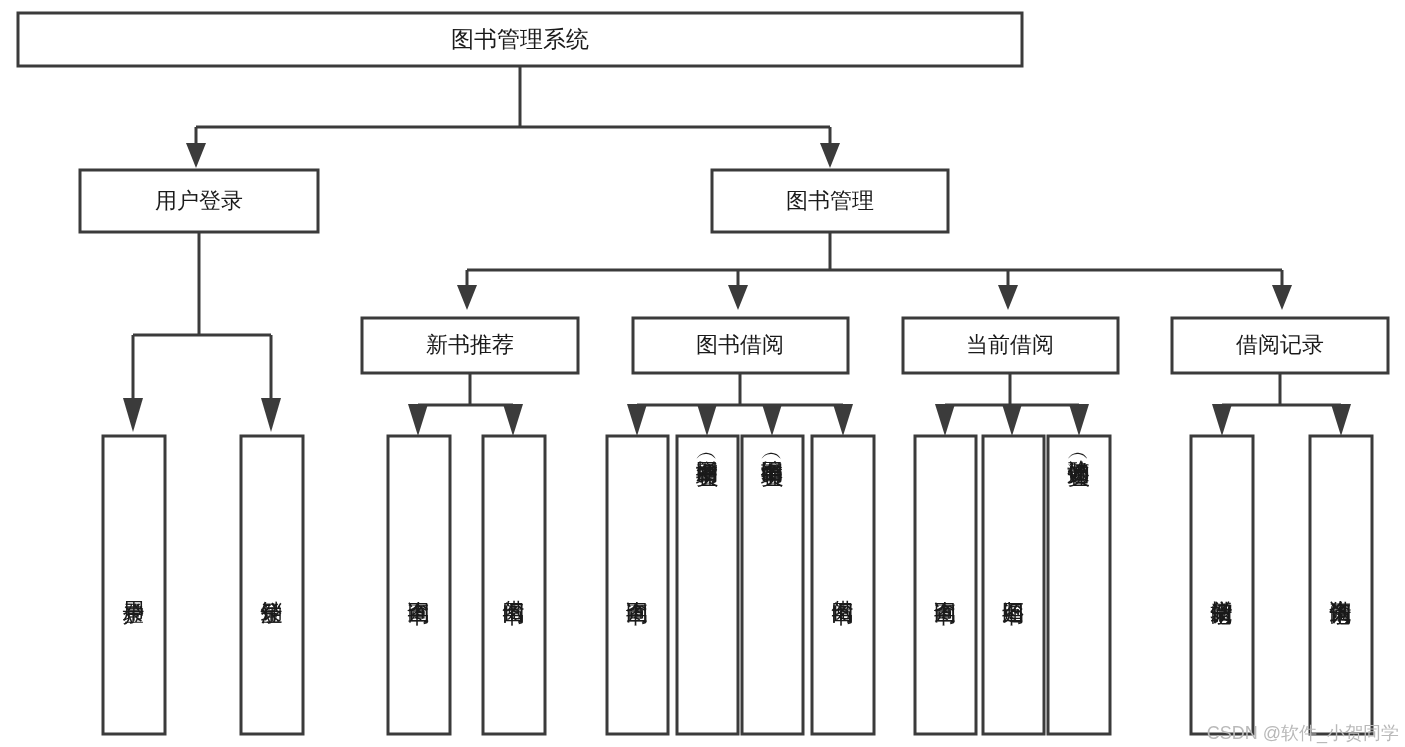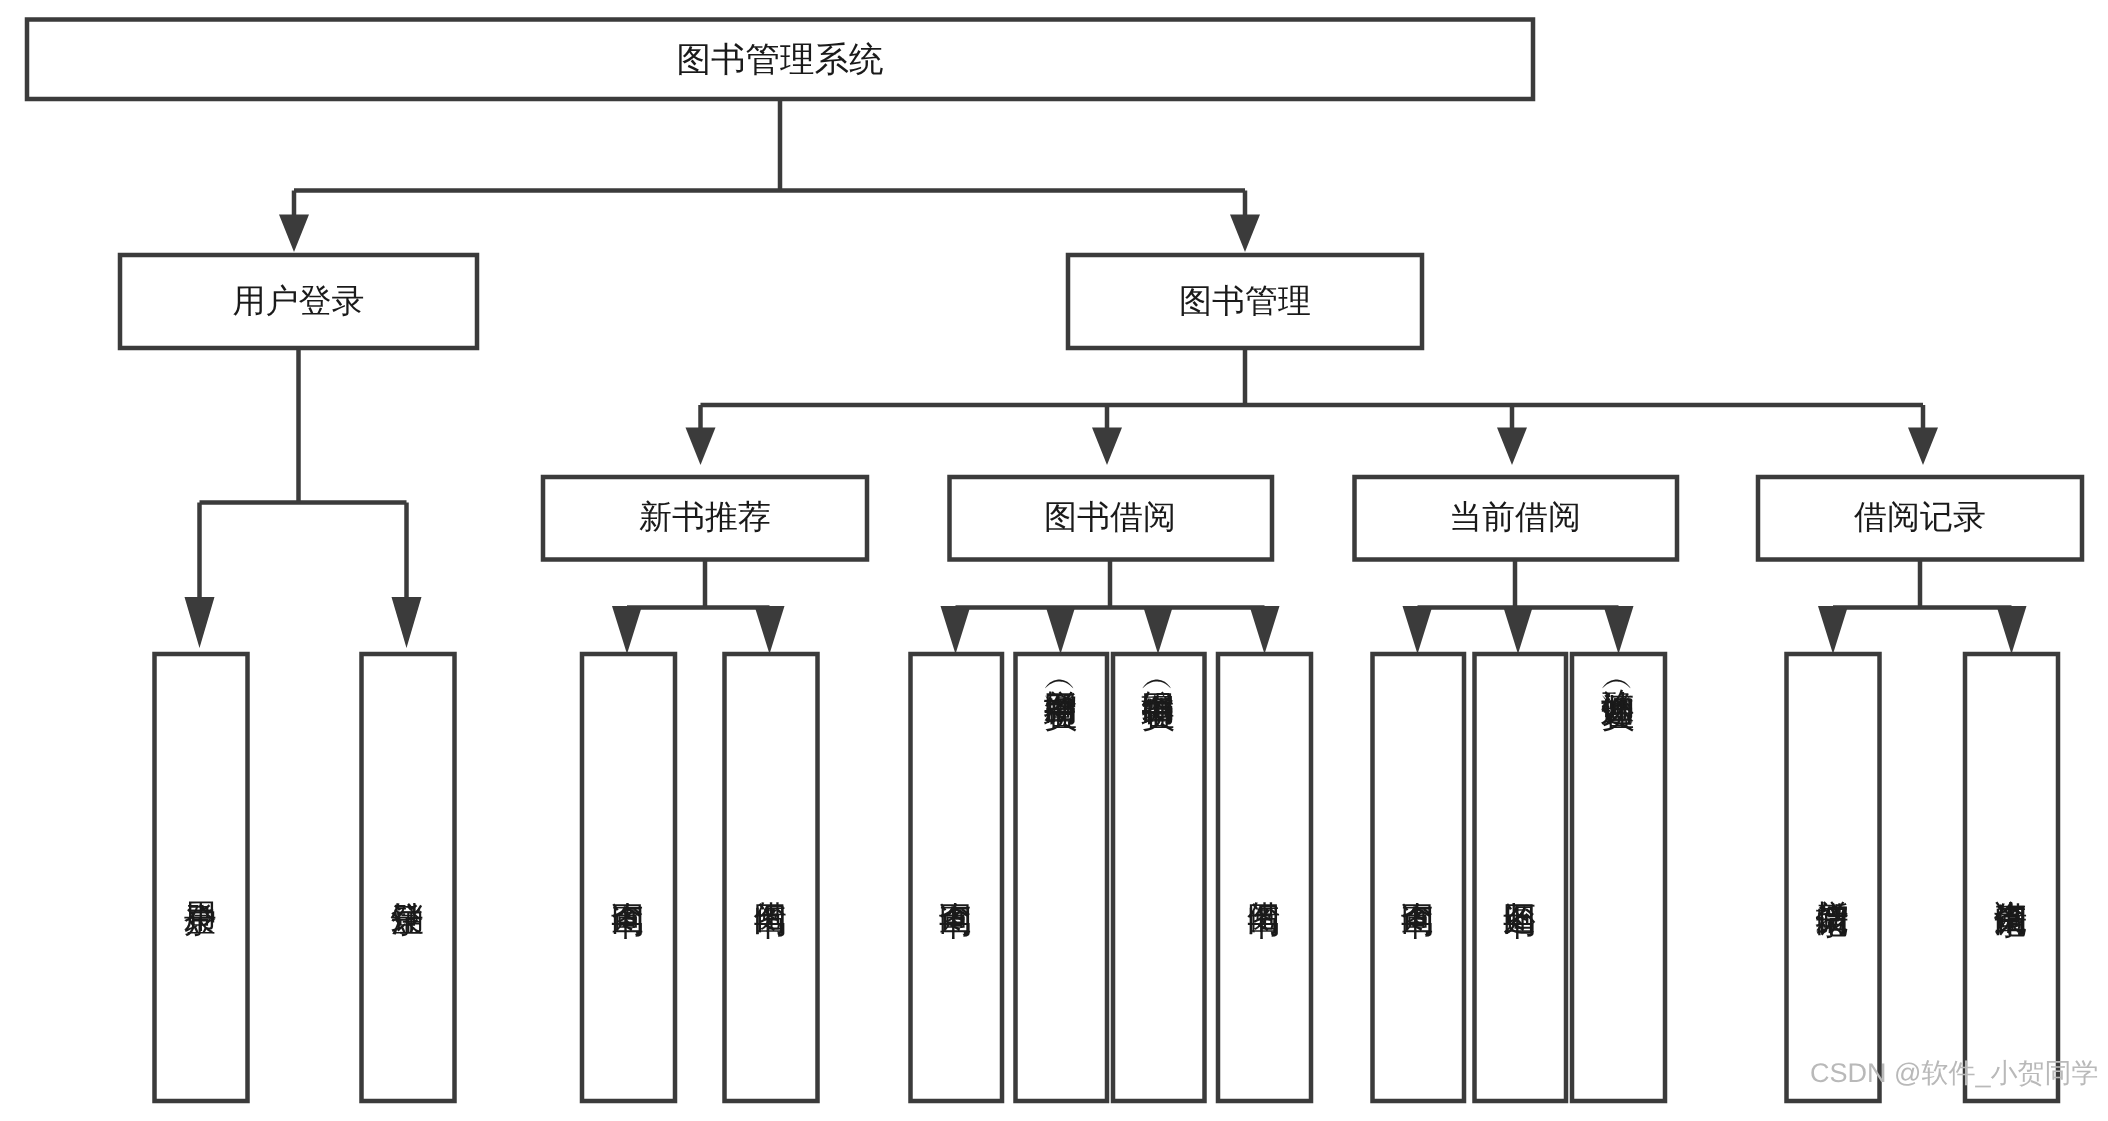--- a/index.html
+++ b/index.html
@@ -60,21 +60,21 @@
     font-family: "Liberation Sans", "DejaVu Sans", sans-serif;
     font-size: 22px;
     line-height: 1.05;
     color: #1a1a1a;
     letter-spacing: 1px;
     white-space: nowrap;
   }
   .watermark {
     position: absolute;
     right: 6px;
-    bottom: 20px;
+    bottom: 2px;
     font-family: "Liberation Sans", "DejaVu Sans", sans-serif;
     font-size: 18px;
     color: #b9b9b9;
     white-space: nowrap;
     pointer-events: none;
   }
 </style>
 </head>
 <body>
 

